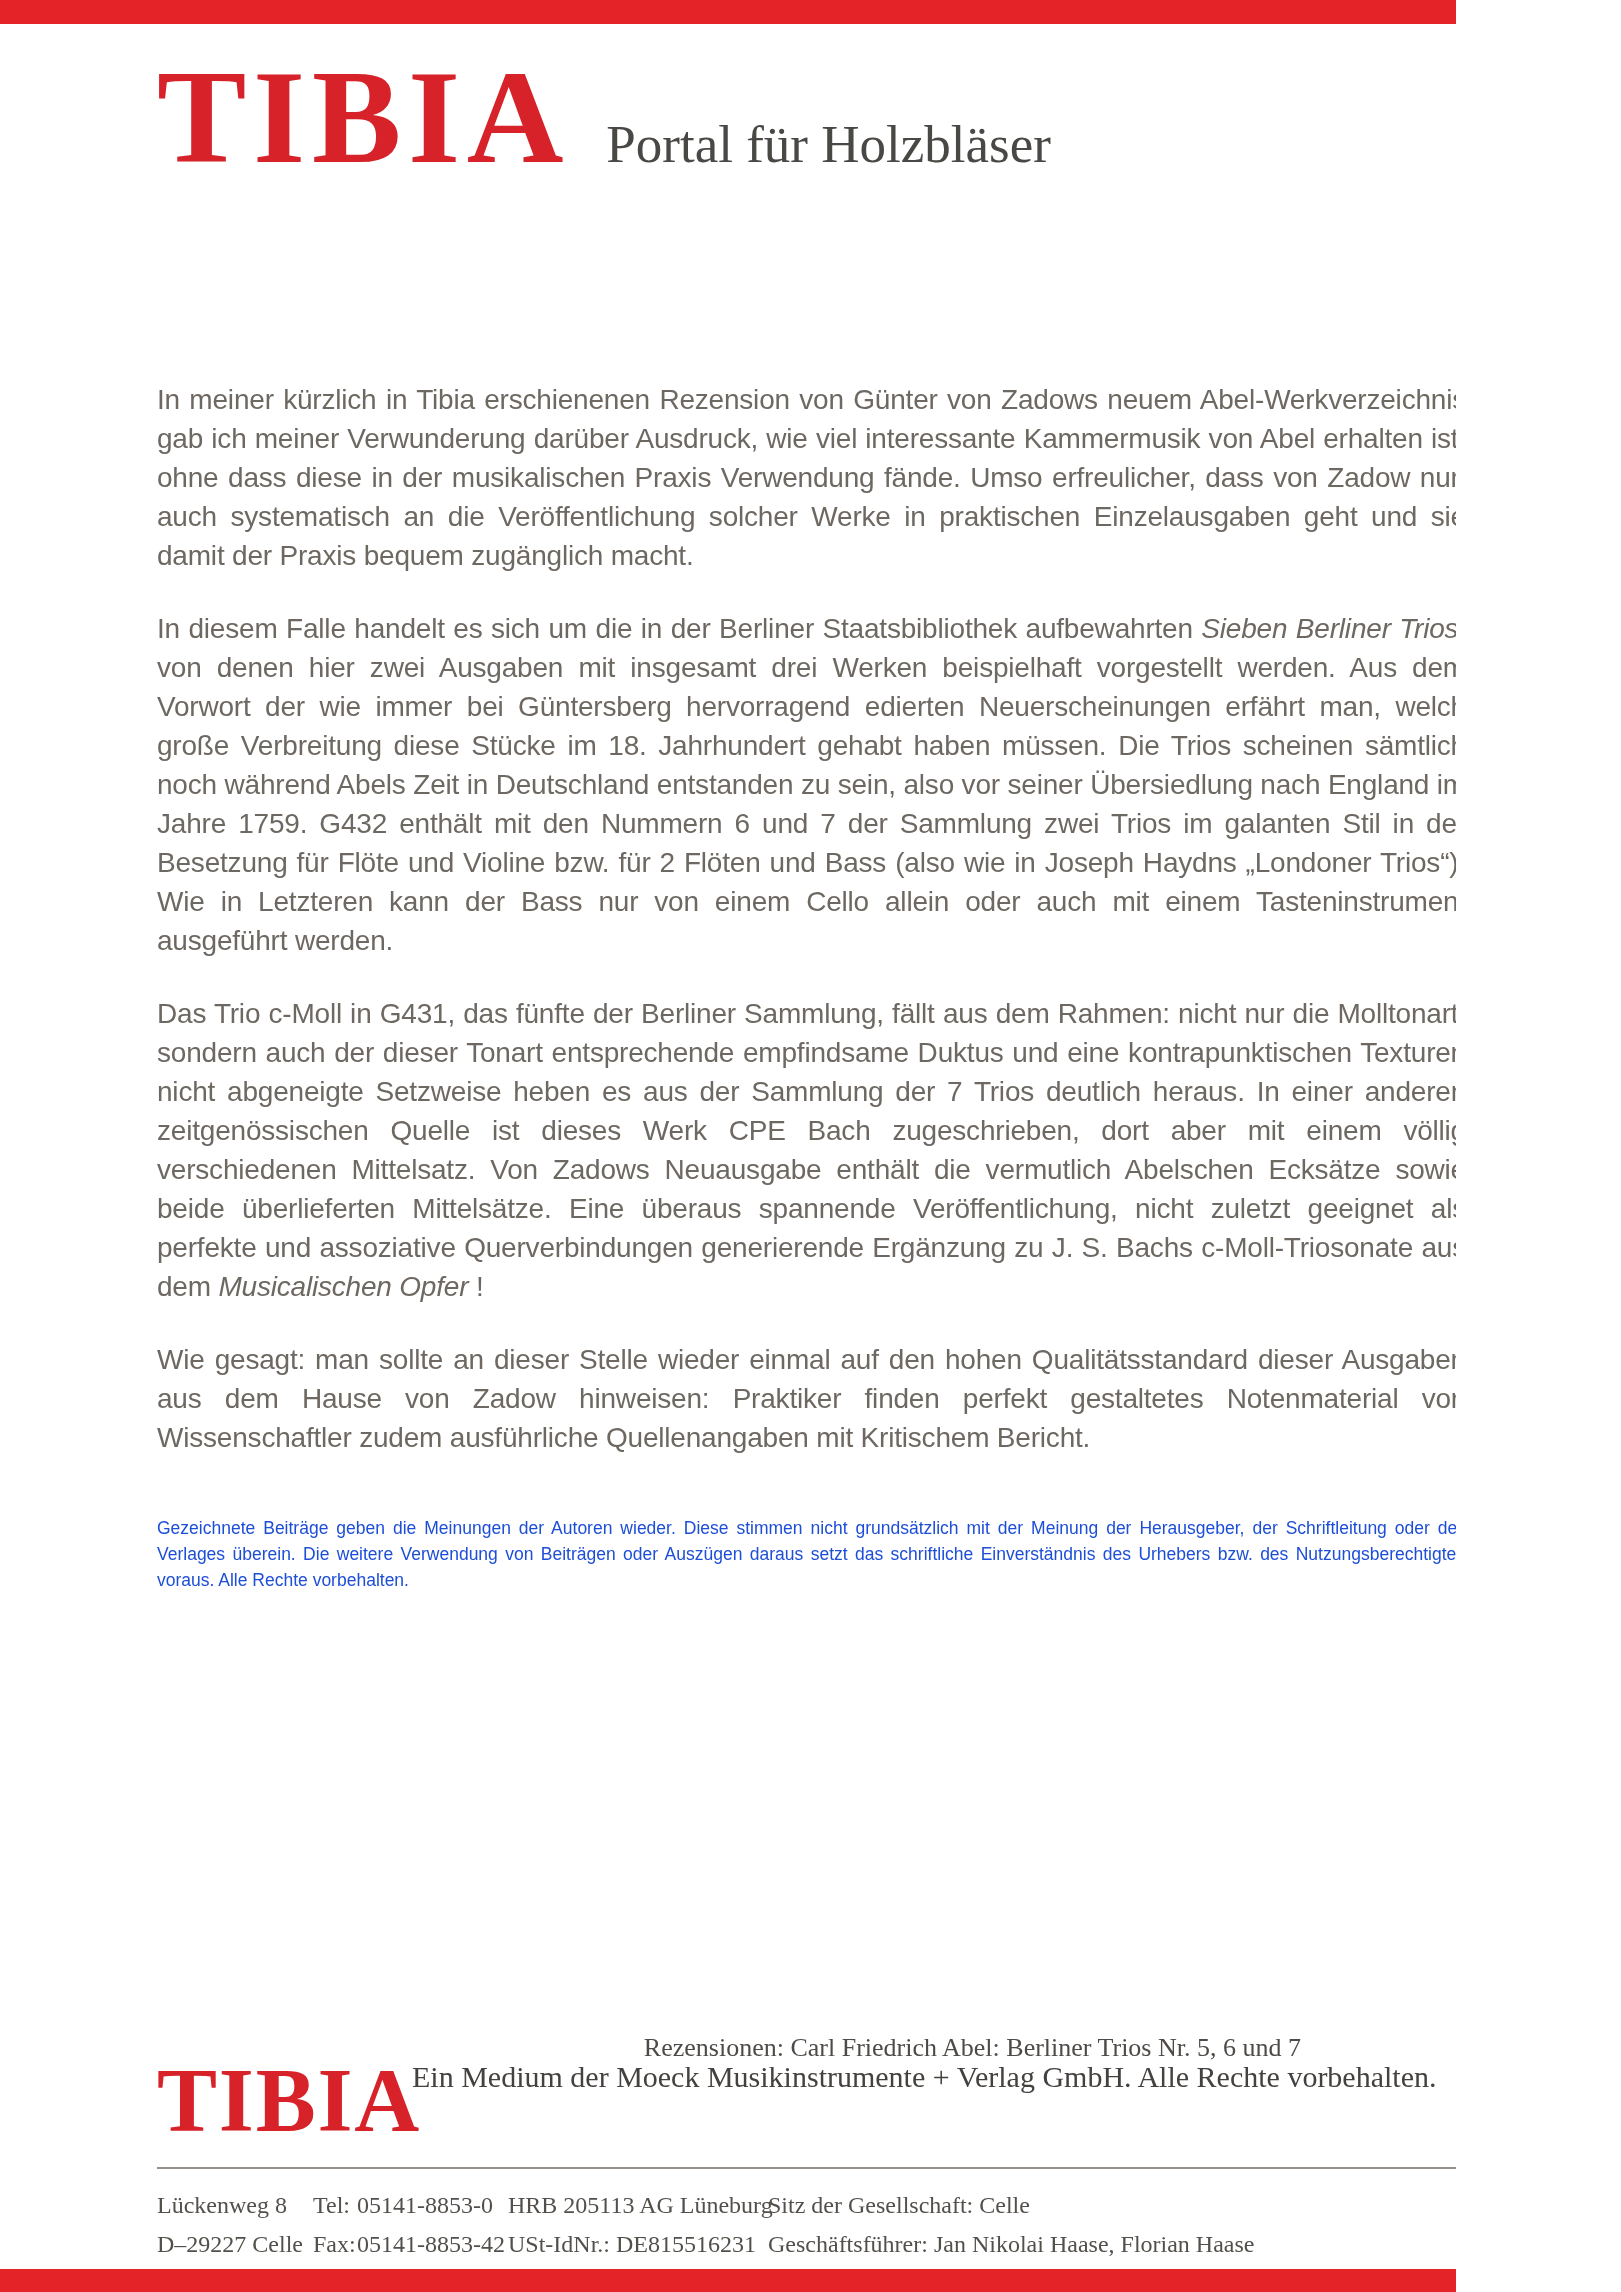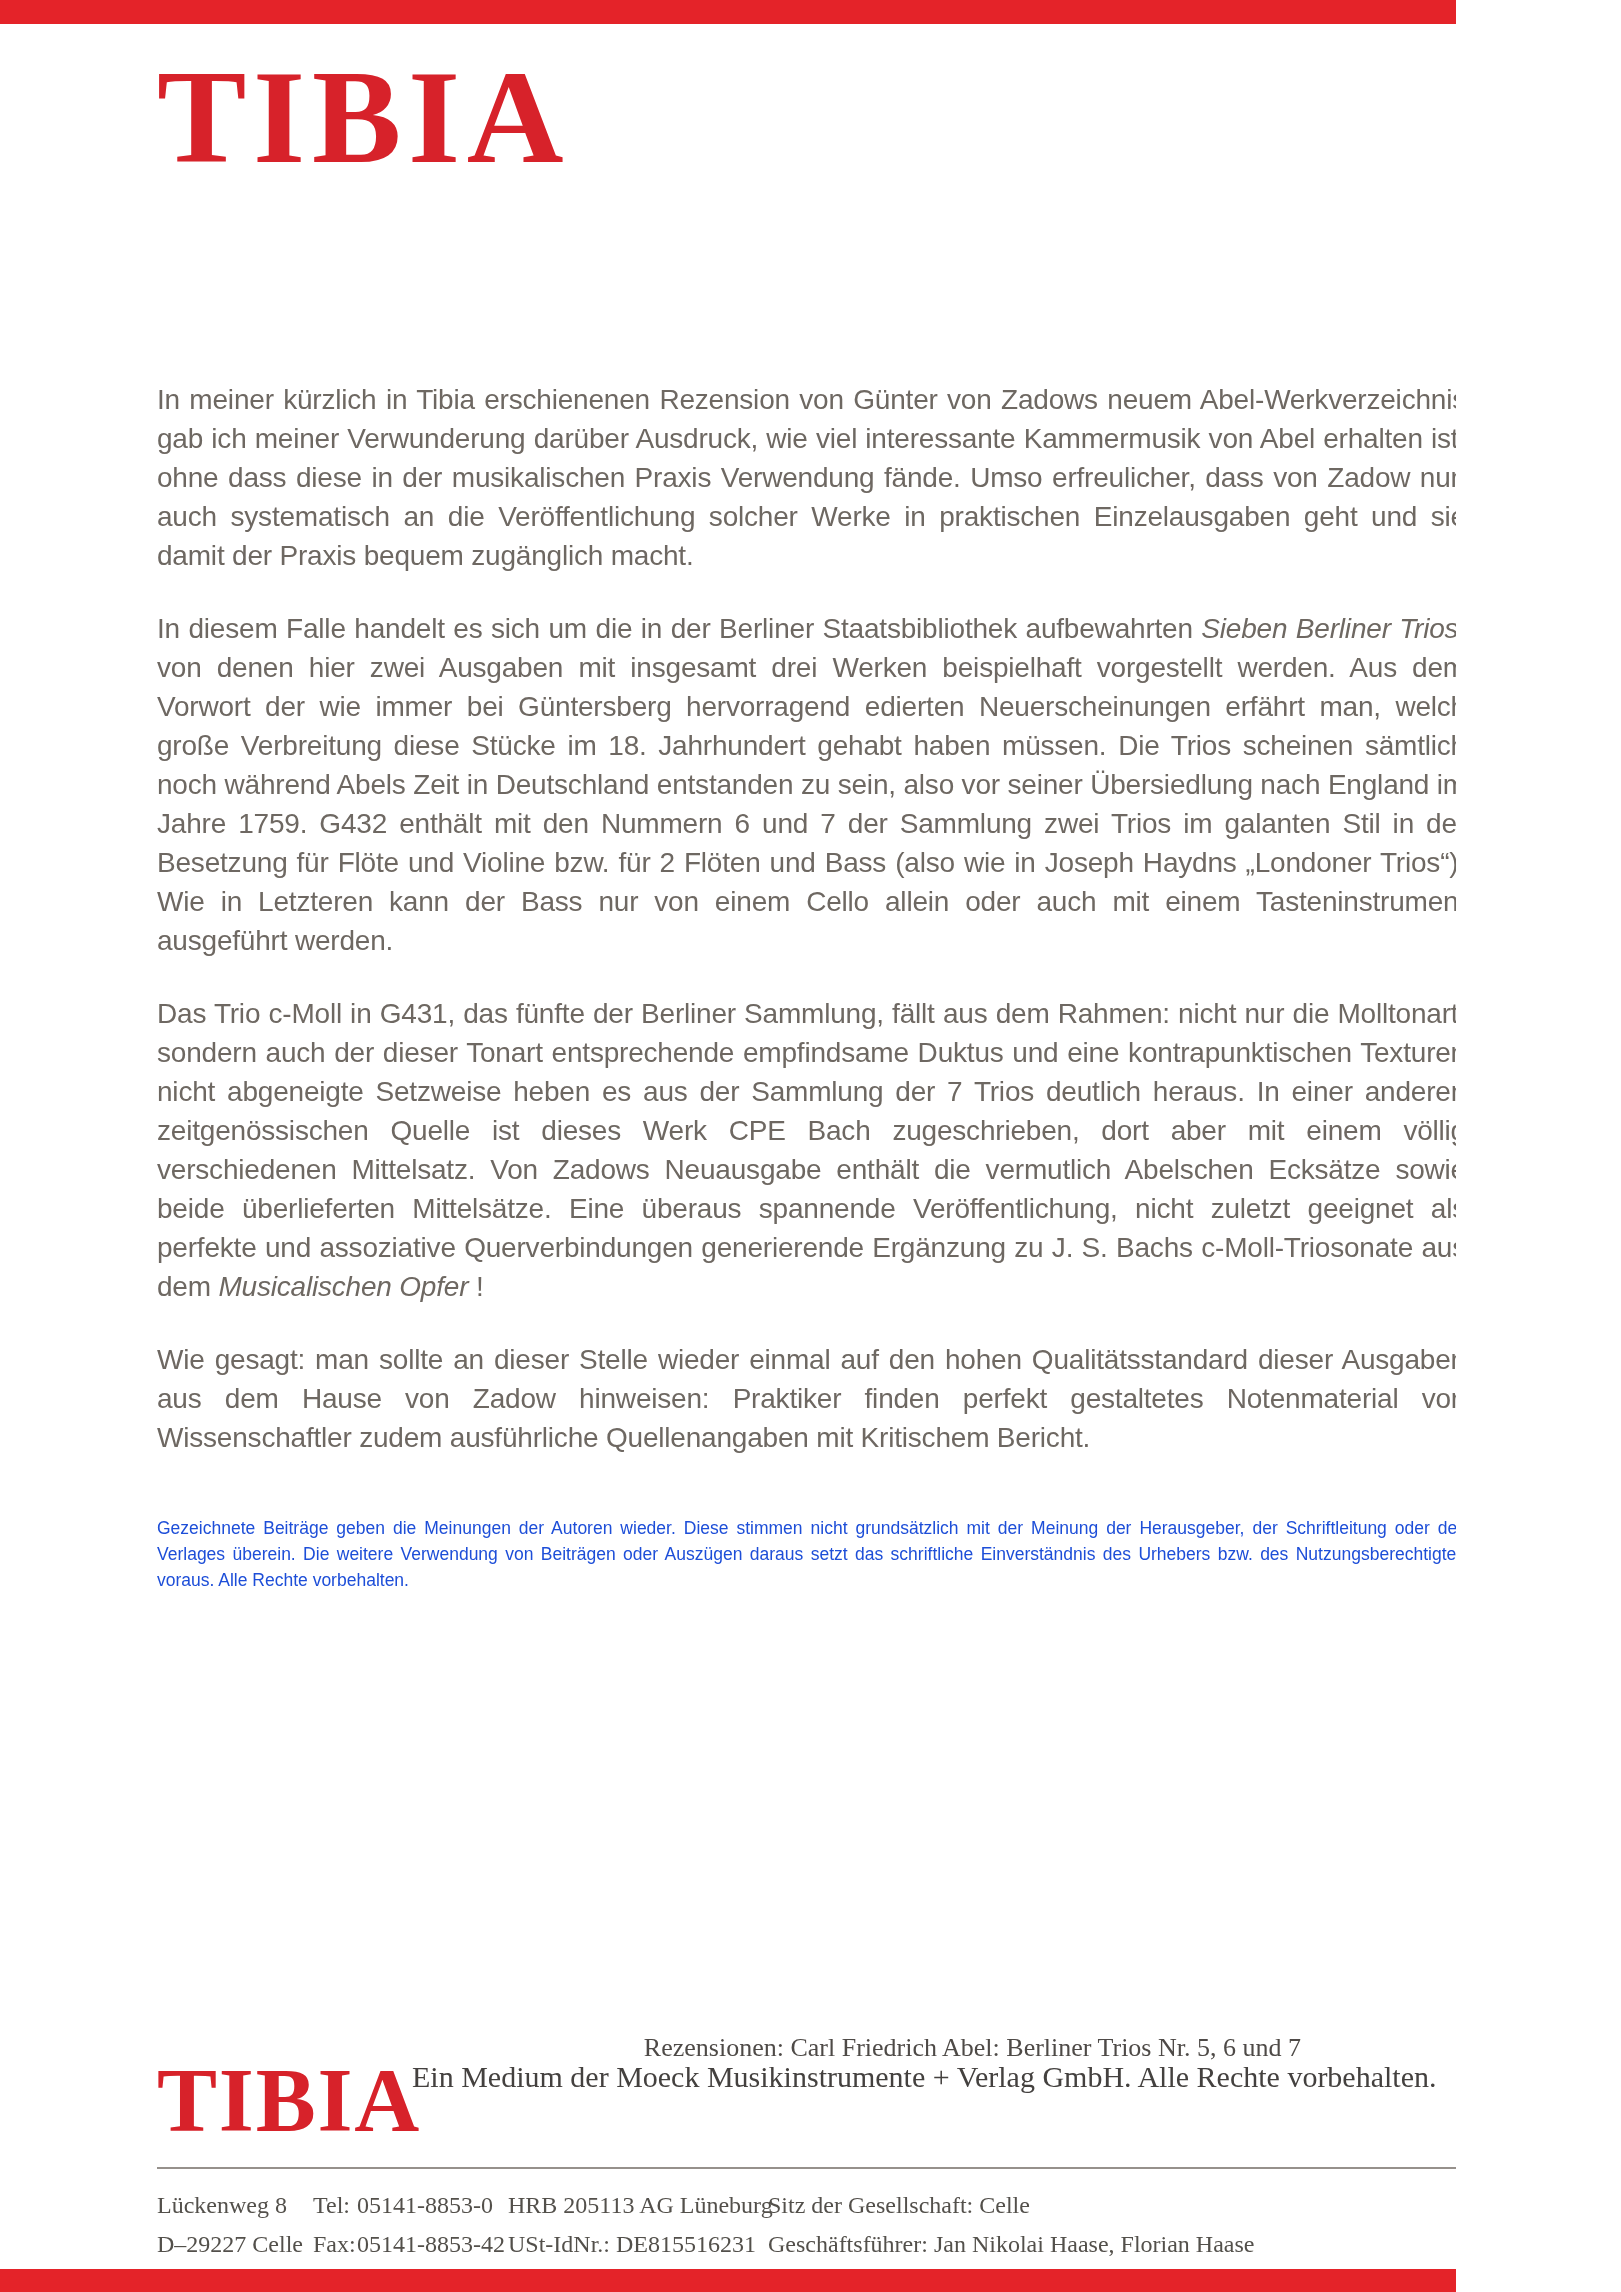--- a/index.html
+++ b/index.html
@@ -70,20 +70,21 @@
 </style>
 </head>
 <body>
 
 <div class="page">
 
   <div class="bar top" style="background: rgb(228, 35, 41);"></div>
 
   <div class="header">
     <div class="logo" style="color: rgb(215, 34, 42);">TIBIA</div>
+    <div class="tagline">Portal für Holzbläser</div>
   </div>
 
   <div class="article">
     <p><span>In meiner kürzlich in Tibia erschienenen Rezension von Günter von Zadows neuem Abel-Werkverzeichnis gab ich meiner Verwunderung darüber Ausdruck, wie viel interessante Kammermusik von Abel erhalten ist, ohne dass diese in der musikalischen Praxis Verwendung fände. Umso erfreulicher, dass von Zadow nun auch systematisch an die Veröffentlichung solcher Werke in praktischen Einzelausgaben geht und sie damit der Praxis bequem zugänglich macht.</span></p>
     <p><span>In diesem Falle handelt es sich um die in der Berliner Staatsbibliothek aufbewahrten </span><em>Sieben Berliner Trios,</em><span> von denen hier zwei Ausgaben mit insgesamt drei Werken beispielhaft vorgestellt werden. Aus dem Vorwort der wie immer bei Güntersberg hervorragend edierten Neuerscheinungen erfährt man, welch große Verbreitung diese Stücke im 18. Jahrhundert gehabt haben müssen. Die Trios scheinen sämtlich noch während Abels Zeit in Deutschland entstanden zu sein, also vor seiner Übersiedlung nach England im Jahre 1759.  G432 enthält mit den Nummern 6 und 7 der Sammlung zwei Trios im galanten Stil in der Besetzung für Flöte und Violine bzw. für 2 Flöten und Bass (also wie in Joseph Haydns „Londoner Trios“). Wie in Letzteren kann der Bass nur von einem Cello allein oder auch mit einem Tasteninstrument ausgeführt werden.</span></p>
     <p><span>Das Trio c-Moll in G431, das fünfte der Berliner Sammlung, fällt aus dem Rahmen: nicht nur die Molltonart, sondern auch der dieser Tonart entsprechende empfindsame Duktus und eine kontrapunktischen Texturen nicht abgeneigte Setzweise heben es aus der Sammlung der 7 Trios deutlich heraus. In einer anderen zeitgenössischen Quelle ist dieses Werk CPE Bach zugeschrieben, dort aber mit einem völlig verschiedenen Mittelsatz.  Von Zadows Neuausgabe enthält die vermutlich Abelschen Ecksätze sowie beide überlieferten Mittelsätze. Eine überaus spannende Veröffentlichung, nicht zuletzt geeignet als perfekte und assoziative Querverbindungen generierende Ergänzung zu J. S. Bachs c-Moll-Triosonate aus dem </span><em>Musicalischen Opfer</em><span> !</span></p>
     <p><span>Wie gesagt: man sollte an dieser Stelle wieder einmal auf den hohen Qualitätsstandard dieser Ausgaben aus dem Hause von Zadow hinweisen: Praktiker finden perfekt gestaltetes Notenmaterial vor, Wissenschaftler zudem ausführliche Quellenangaben mit Kritischem Bericht.</span></p>
   </div>
 
   <div class="disclaimer">Gezeichnete Beiträge geben die Meinungen der Autoren wieder. Diese stimmen nicht grundsätzlich mit der Meinung der Herausgeber, der Schriftleitung oder des Verlages überein. Die weitere Verwendung von Beiträgen oder Auszügen daraus setzt das schriftliche Einverständnis des Urhebers bzw. des Nutzungsberechtigten voraus. Alle Rechte vorbehalten.</div>

